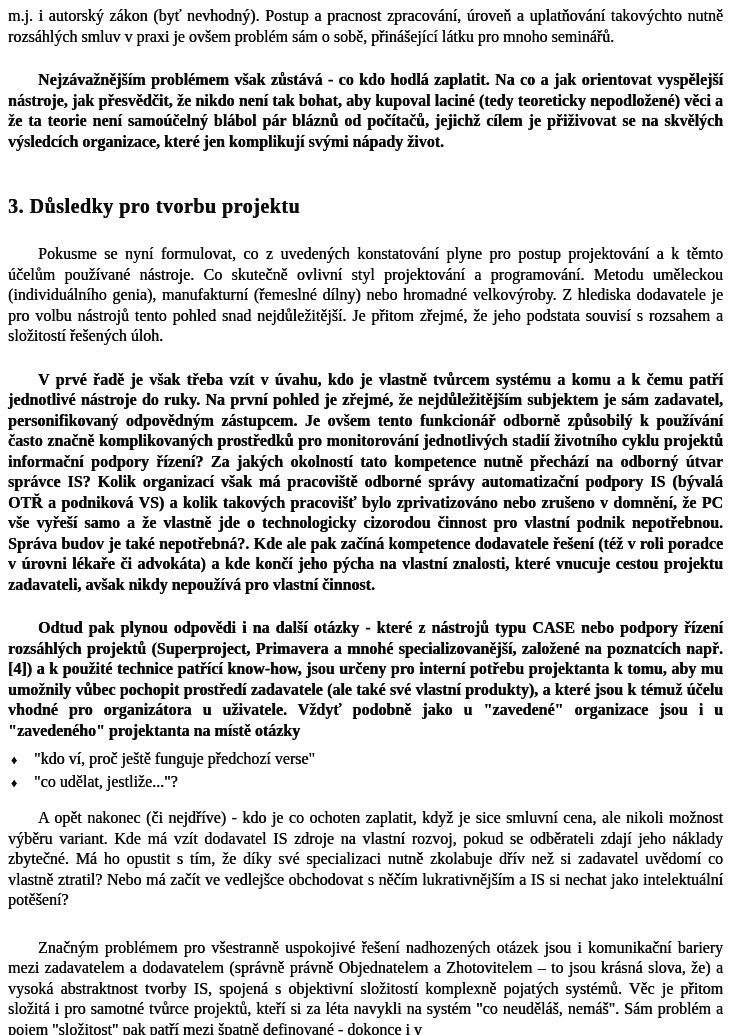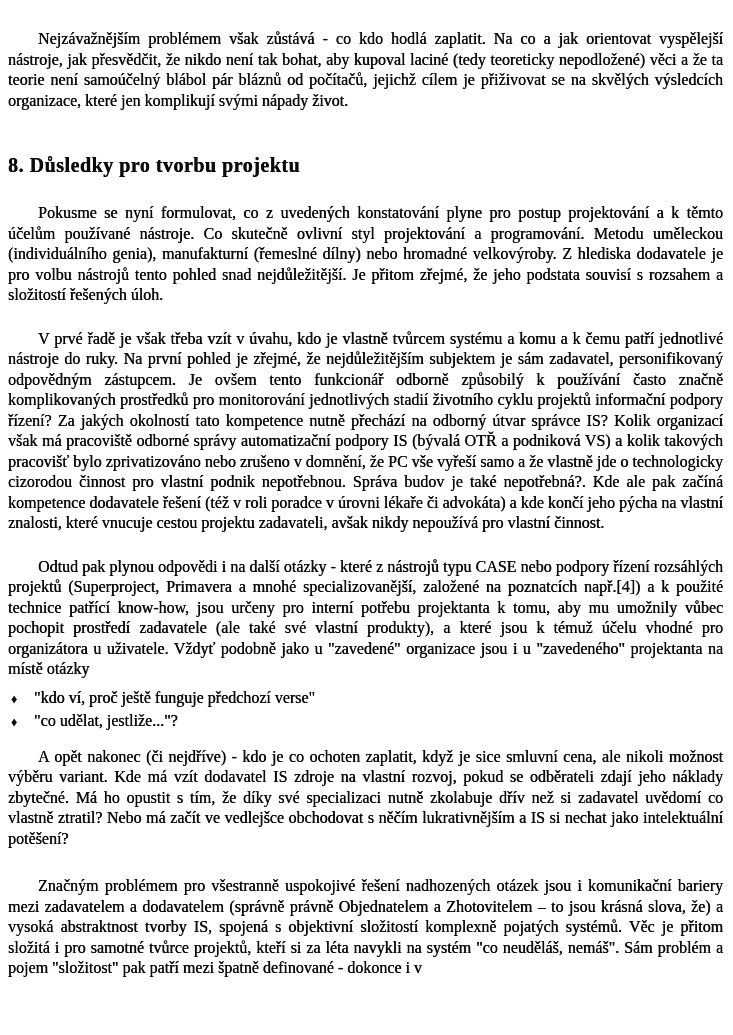--- a/index.html
+++ b/index.html
@@ -28,20 +28,21 @@
     text-shadow: 0.35px 0 0 currentColor;
   }
   p {
     margin: 0;
   }
   .para-indent {
     text-indent: 30px;
   }
   .para-gap {
     margin-top: 23px;
+    font-weight: bold;
   }
   h2.section-heading {
     margin: 42px 0 26px 0;
     font-size: 20px;
     line-height: 24px;
     font-weight: bold;
     text-align: left;
     text-indent: 0;
     letter-spacing: 0.5px;
   }
@@ -68,24 +69,25 @@
   }
   .final-para {
     margin-top: 27px;
   }
 </style>
 </head>
 <body>
 
 <div class="page">
 
+  <p class="para-continuation">m.j. i autorský zákon (byť nevhodný). Postup a pracnost zpracování, úroveň a uplatňování takovýchto nutně rozsáhlých smluv v praxi je ovšem problém sám o sobě, přinášející látku pro mnoho seminářů.</p>
 
   <p class="para-indent para-gap">Nejzávažnějším problémem však zůstává - co kdo hodlá zaplatit. Na co a jak orientovat vyspělejší nástroje, jak přesvědčit, že nikdo není tak bohat, aby kupoval laciné (tedy teoreticky nepodložené) věci a že ta teorie není samoúčelný blábol pár bláznů od počítačů, jejichž cílem je přiživovat se na skvělých výsledcích organizace, které jen komplikují svými nápady život.</p>
 
-  <h2 class="section-heading">8. Důsledky pro tvorbu projektu</h2>
+  <h2 class="section-heading">3. Důsledky pro tvorbu projektu</h2>
 
   <p class="para-indent">Pokusme se nyní formulovat, co z uvedených konstatování plyne pro postup projektování a k těmto účelům používané nástroje. Co skutečně ovlivní styl projektování a programování. Metodu uměleckou (individuálního genia), manufakturní (řemeslné dílny) nebo hromadné velkovýroby. Z hlediska dodavatele je pro volbu nástrojů tento pohled snad nejdůležitější. Je přitom zřejmé, že jeho podstata souvisí s rozsahem a složitostí řešených úloh.</p>
 
   <p class="para-indent para-gap">V prvé řadě je však třeba vzít v úvahu, kdo je vlastně tvůrcem systému a komu a k čemu patří jednotlivé nástroje do ruky. Na první pohled je zřejmé, že nejdůležitějším subjektem je sám zadavatel, personifikovaný odpovědným zástupcem. Je ovšem tento funkcionář odborně způsobilý k používání často značně komplikovaných prostředků pro monitorování jednotlivých stadií životního cyklu projektů informační podpory řízení? Za jakých okolností tato kompetence nutně přechází na odborný útvar správce IS? Kolik organizací však má pracoviště odborné správy automatizační podpory IS (bývalá OTŘ a podniková VS) a kolik takových pracovišť bylo zprivatizováno nebo zrušeno v domnění, že PC vše vyřeší samo a že vlastně jde o technologicky cizorodou činnost pro vlastní podnik nepotřebnou. Správa budov je také nepotřebná?. Kde ale pak začíná kompetence dodavatele řešení (též v roli poradce v úrovni lékaře či advokáta) a kde končí jeho pýcha na vlastní znalosti, které vnucuje cestou projektu zadavateli, avšak nikdy nepoužívá pro vlastní činnost.</p>
 
   <p class="para-indent para-gap">Odtud pak plynou odpovědi i na další otázky - které z nástrojů typu CASE nebo podpory řízení rozsáhlých projektů (Superproject, Primavera a mnohé specializovanější, založené na poznatcích např.[4]) a k použité technice patřící know-how, jsou určeny pro interní potřebu projektanta k tomu, aby mu umožnily vůbec pochopit prostředí zadavatele (ale také své vlastní produkty), a které jsou k témuž účelu vhodné pro organizátora u uživatele. Vždyť podobně jako u "zavedené" organizace jsou i u "zavedeného" projektanta na místě otázky</p>
 
   <ul class="bullet-list">
     <li>
       <span class="bullet-marker">♦</span>

